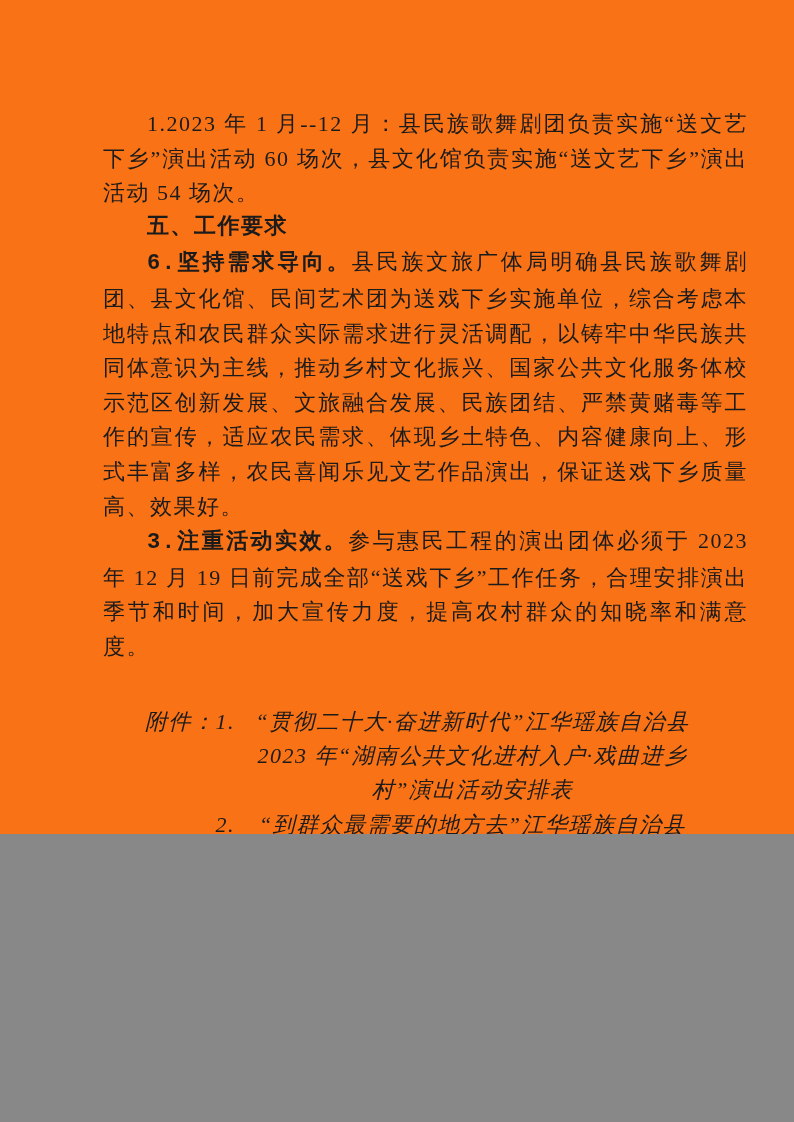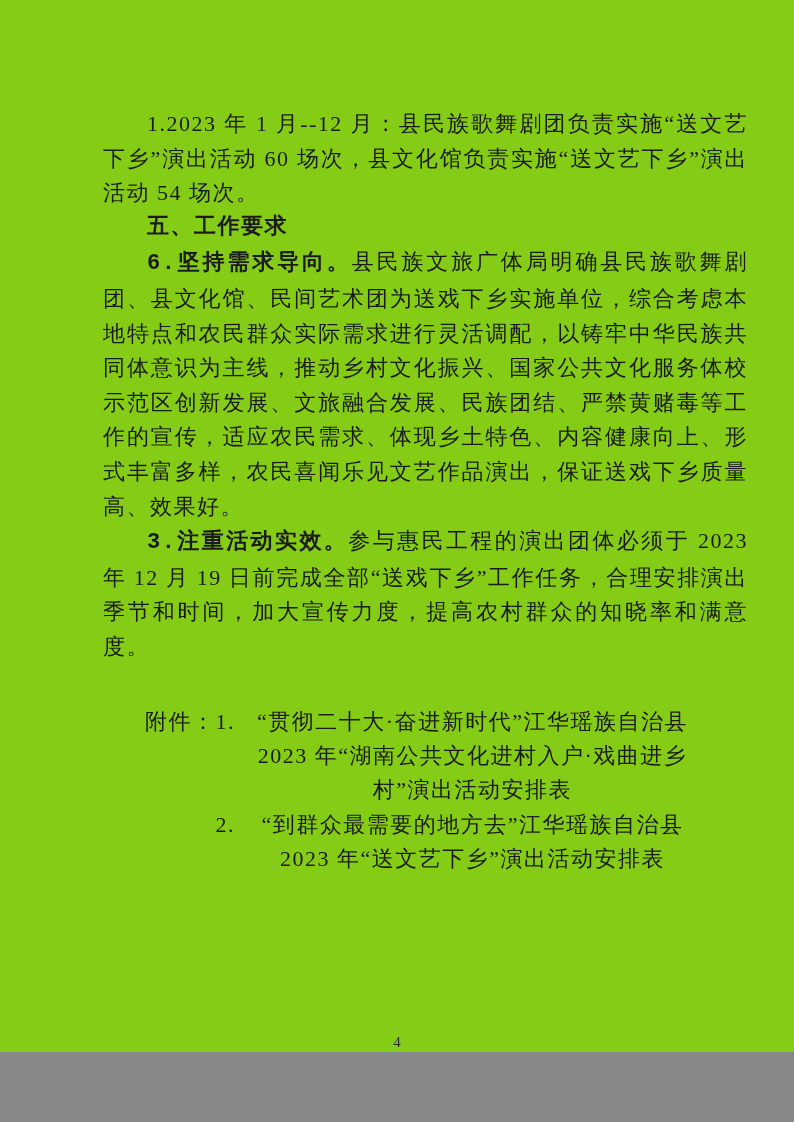--- a/index.html
+++ b/index.html
@@ -3,23 +3,23 @@
 <meta charset="utf-8">
 <style>
   html, body {
     margin: 0;
     padding: 0;
     background: #888;
   }
   .page {
     position: relative;
     width: 794px;
-    height: 1052px;
+    height: 834px;
     margin: 0 auto;
-    background: #84cc16;
+    background: #f97316;
     overflow: hidden;
     font-family: "Liberation Serif", "DejaVu Serif", serif;
     color: #1b1b1b;
   }
   .content {
     position: absolute;
     left: 103px;
     top: 107px;
     width: 645px;
   }
@@ -40,20 +40,21 @@
     text-align: left;
   }
   .attachments {
     margin-top: 40px;
     display: flex;
     align-items: flex-start;
     padding-left: 42px;
     font-size: 22px;
     line-height: 34.4px;
     letter-spacing: 1.5px;
+    font-style: italic;
   }
   .att-label {
     flex: 0 0 68px;
     white-space: nowrap;
   }
   .att-items {
     display: block;
   }
   .att-item {
     display: flex;

